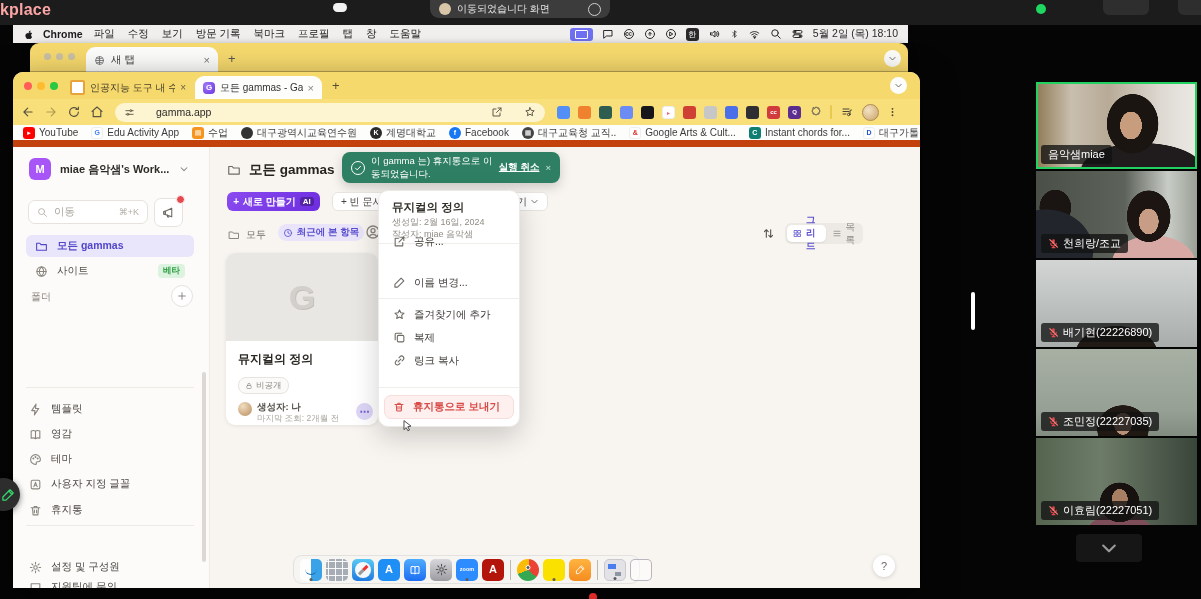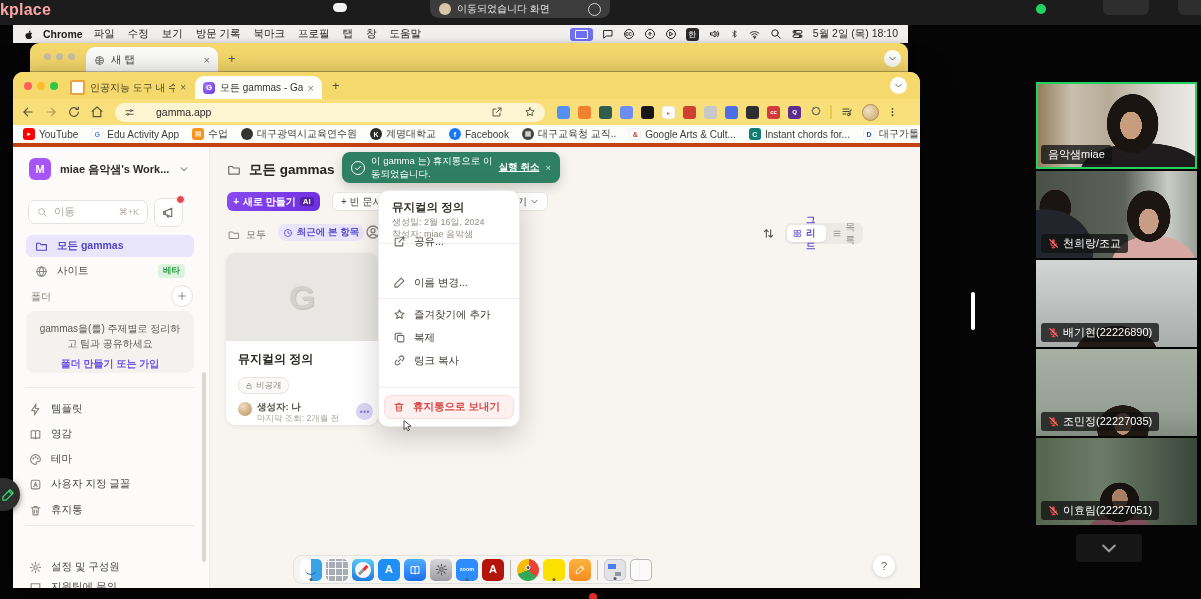--- a/index.html
+++ b/index.html
@@ -60,21 +60,21 @@
   .nav-ic{width:14px;height:14px;color:#5a5串!;color:#5a5342;margin-right:9px;}
   #urlpill{width:430px;height:19px;background:rgba(255,255,255,.66);border-radius:10px;display:flex;align-items:center;
            gap:21px;padding:0 9px;box-sizing:border-box;font-size:10.5px;color:#2a2a2a;margin-left:2px;}
   #urlpill .grow{flex:1;}
   .ext{width:13px;height:13px;border-radius:3px;flex:none;display:flex;align-items:center;justify-content:center;
        color:#fff;font-size:6px;font-weight:bold;}
   #extrow{display:flex;align-items:center;gap:8px;margin-left:12px;}
   .extdiv{width:2px;height:14px;background:#e7c94f;border-radius:1px;}
   .avatar-sm{width:15px;height:15px;border-radius:50%;background:radial-gradient(circle at 35% 35%,#f3e2c2,#caa36a);border:1px solid #b08c55;}
 
-  #bookbar{position:absolute;left:0;top:53px;width:100%;height:22px;background:#fdfdfc;border-bottom:4px solid #c2410c;
+  #bookbar{position:absolute;left:0;top:53px;width:100%;height:22px;background:#fdfdfc;border-bottom:7px solid #c2410c;
            display:flex;align-items:center;gap:13px;padding:0 10px;box-sizing:border-box;font-size:10px;color:#3c3c3c;}
   .bm{display:flex;align-items:center;gap:4px;white-space:nowrap;}
   .fav{width:12px;height:12px;border-radius:3px;flex:none;display:flex;align-items:center;justify-content:center;color:#fff;font-size:7px;font-weight:bold;}
 
   
   #content{position:absolute;left:0;top:75px;width:907px;height:441px;background:#f8f4f0;}
   #sidebar{position:absolute;left:0;top:0;width:196px;height:441px;background:#fcfbfa;border-right:1px solid #edebe7;}
   .srow{position:absolute;left:10px;width:172px;display:flex;align-items:center;gap:9px;font-size:10.5px;color:#4c4843;height:20px;padding:0 6px;box-sizing:border-box;}
   .sic{width:13px;height:13px;color:#8a867f;}
   .wsavatar{width:22px;height:22px;border-radius:6px;background:#a855f7;color:#fff;font-size:11px;font-weight:bold;display:flex;align-items:center;justify-content:center;flex:none;}
@@ -540,24 +540,20 @@
           <span class="beta">베타</span>
         </div>
         <span class="foldlbl abs">폴더</span>
         <div class="plusbtn">
             <span class="ic" style="width:10px;height:10px">
               <svg viewBox="0 0 24 24" fill="none" stroke="currentColor" stroke-width="2" stroke-linecap="round" stroke-linejoin="round">
                 <path d="M12 4v16M4 12h16"></path>
               </svg>
             </span>
           </div>
-        <div class="promo">
-          <span>gammas을(를) 주제별로 정리하고 팀과 공유하세요</span>
-          <span class="promolink">폴더 만들기 또는 가입</span>
-        </div>
         <div class="sdiv" style="top:240px"></div>
         <div class="srow" style="top:277px">
             <span class="ic sic">
               <svg viewBox="0 0 24 24" fill="none" stroke="currentColor" stroke-width="2" stroke-linecap="round" stroke-linejoin="round">
                 <path d="M12 6C10 4.5 6.5 4.5 4 5.5V19c2.5-1 6-1 8 .8 2-1.8 5.5-1.8 8-.8V5.5C17.5 4.5 14 4.5 12 6zM12 6v13.8"></path>
               </svg>
             </span>
             <span>영감</span>
           </div>
         <div class="srow" style="top:252px">

